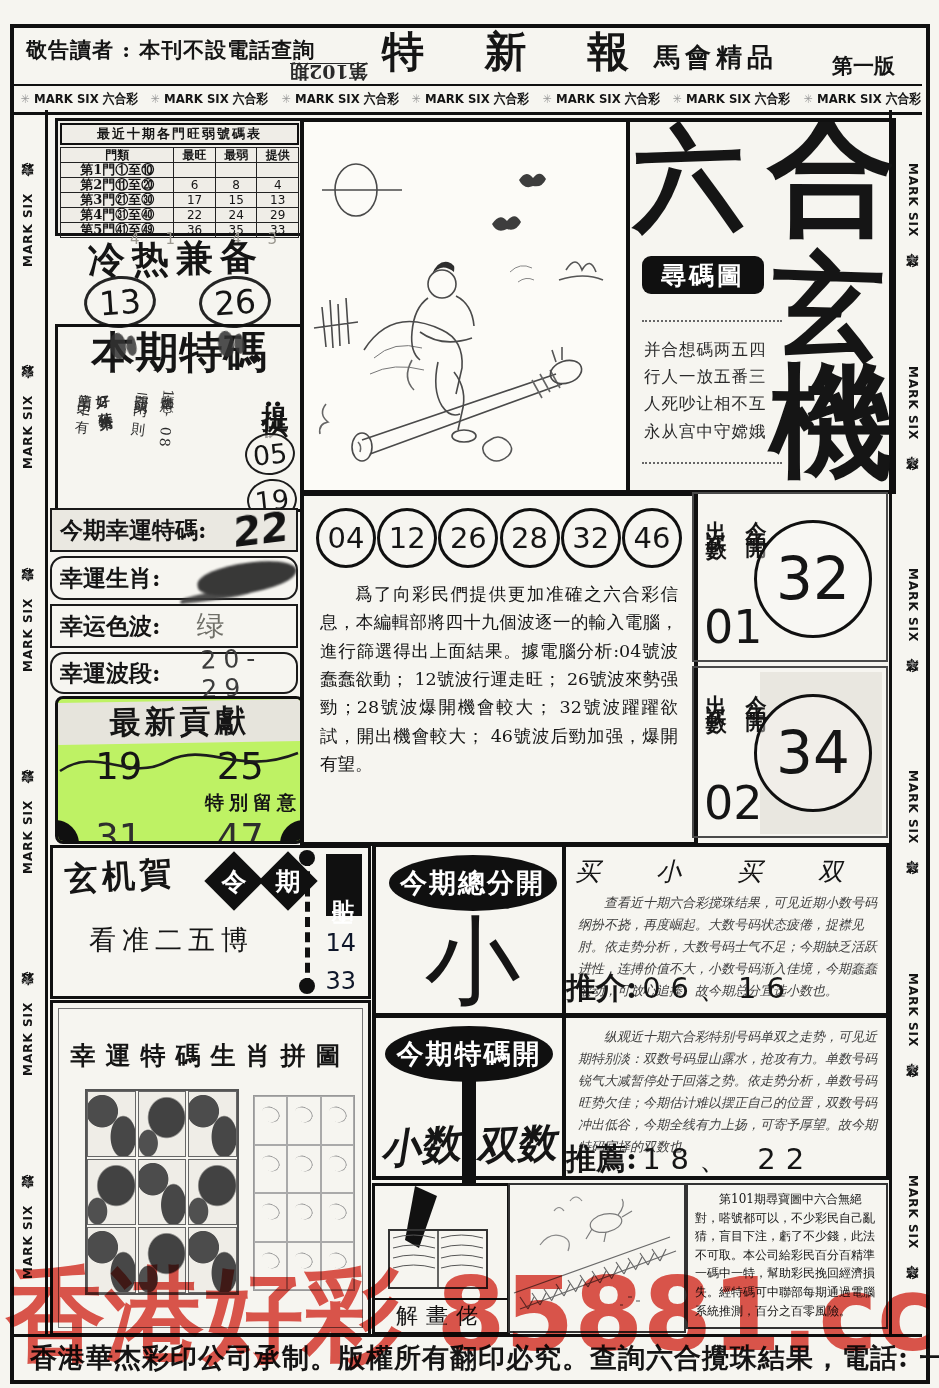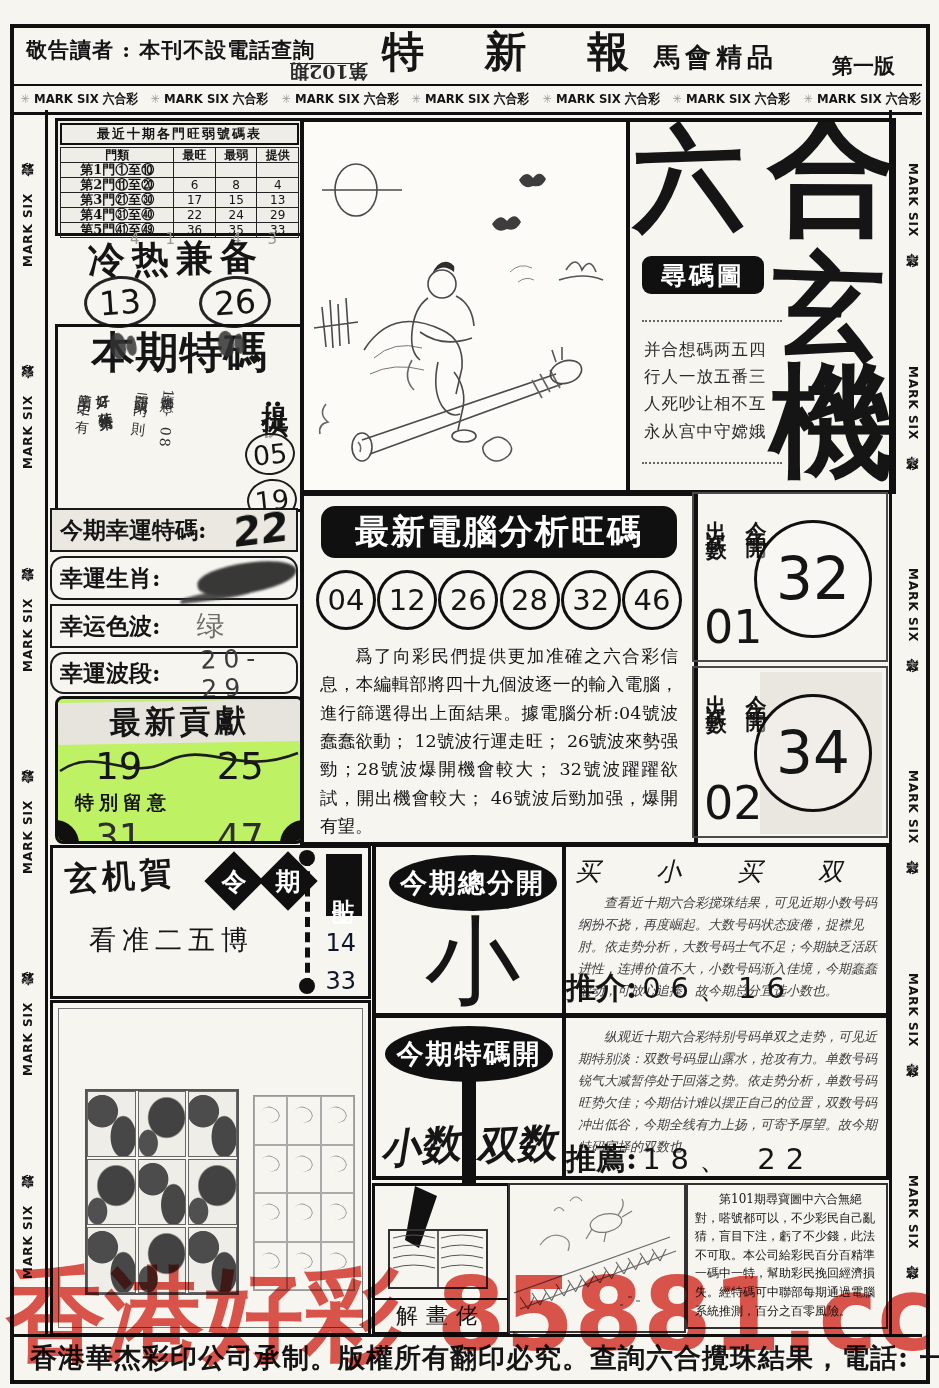--- a/index.html
+++ b/index.html
@@ -81,21 +81,21 @@
   .range{font-family:"DejaVu Sans",sans-serif;font-size:25px;color:#3c3c3c;margin-left:40px;
          letter-spacing:7px;transform:rotate(-2deg);}
   
   .contrib{left:55px;top:696px;width:243px;height:142px;border:3px solid #101010;border-radius:8px;
            background:#bef264;overflow:hidden;}
   .ct-title{text-align:center;font-size:31px;font-weight:900;letter-spacing:4px;margin-top:2px;
             background:#e6e4dc;transform:rotate(-1deg);}
   .ct-nums{display:flex;justify-content:space-around;font-family:"DejaVu Sans",sans-serif;font-size:37px;
            margin-top:2px;}
   .ct-wave{position:absolute;left:0;top:44px;width:100%;height:40px;}
-  .ct-note{text-align:left;font-size:19px;font-weight:900;letter-spacing:5px;margin-top:2px;padding-left:17px;}
+  .ct-note{text-align:right;font-size:19px;font-weight:900;letter-spacing:5px;margin-top:2px;}
   .ct-nums2{display:flex;justify-content:space-around;font-family:"DejaVu Sans",sans-serif;font-size:37px;
             color:#2e2e2e;}
   .corner{position:absolute;bottom:-3px;width:24px;height:24px;background:#101010;}
   .c-l{left:-3px;border-radius:0 100% 0 0;} .c-r{right:-3px;border-radius:100% 0 0 0;}
   
   .mystery{left:50px;top:845px;width:315px;height:148px;border:3px solid #101010;}
   .my-title{position:absolute;left:12px;top:6px;font-size:33px;font-weight:900;transform:rotate(-4deg);
             letter-spacing:4px;}
   .diamond{position:absolute;width:42px;height:42px;background:#101010;transform:rotate(45deg);top:12px;}
   .d1{left:160px;} .d2{left:214px;}
@@ -422,20 +422,21 @@
     <span class="my-dot md-b"></span>
     <div class="tip-box">貼士</div>
     <div class="tip-nums">
       <div>14</div>
       <div>33</div>
     </div>
   </div>
 
   <div class="abs zodiac">
     <div class="zd-inner"></div>
+    <div class="zd-title">幸運特碼生肖拼圖</div>
     <div class="zd-grid1">
       <div class="cell"></div>
         <div class="cell"></div>
         <div class="cell"></div>
       <div class="cell"></div>
         <div class="cell"></div>
         <div class="cell"></div>
       <div class="cell"></div>
         <div class="cell"></div>
         <div class="cell"></div>
@@ -498,21 +499,20 @@
     <div class="hx-poem">
       <div>并合想碼两五四</div>
       <div>行人一放五番三</div>
       <div>人死吵让相不互</div>
       <div>永从宫中守嫦娥</div>
     </div>
     <div class="hx-ul ul2"></div>
   </div>
 
   <div class="abs comp">
-    <div class="cp-title">最新電腦分析旺碼</div>
     <div class="cp-circles">
       <span class="cp-ring">04</span>
       <span class="cp-ring">12</span>
       <span class="cp-ring">26</span>
       <span class="cp-ring">28</span>
       <span class="cp-ring">32</span>
       <span class="cp-ring">46</span>
     </div>
     <div class="cp-body">爲了向彩民們提供更加准確之六合彩信息，本編輯部將四十九個波逐一的輸入電腦，進行篩選得出上面結果。據電腦分析:04號波蠢蠢欲動； 12號波行運走旺； 26號波來勢强勁；28號波爆開機會較大； 32號波躍躍欲試，開出機會較大； 46號波后勁加强，爆開有望。</div>
   </div>

